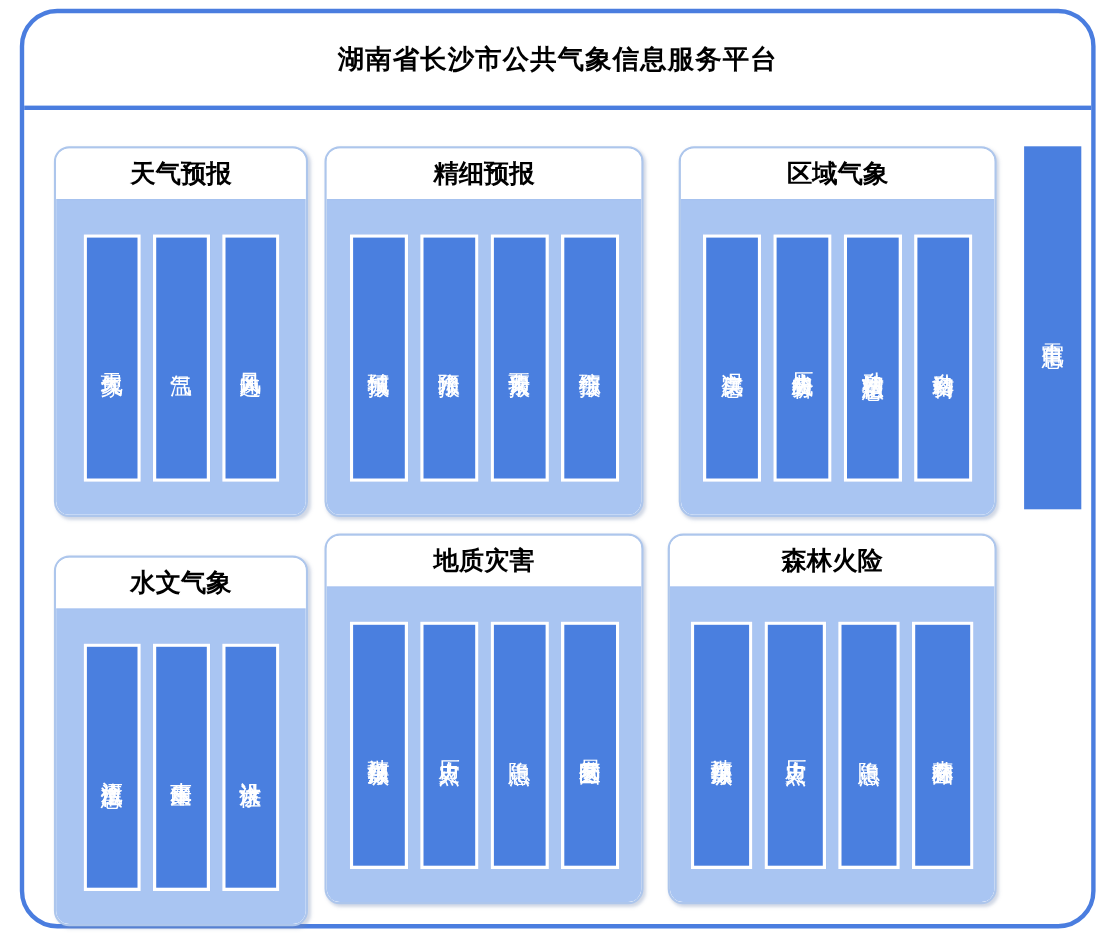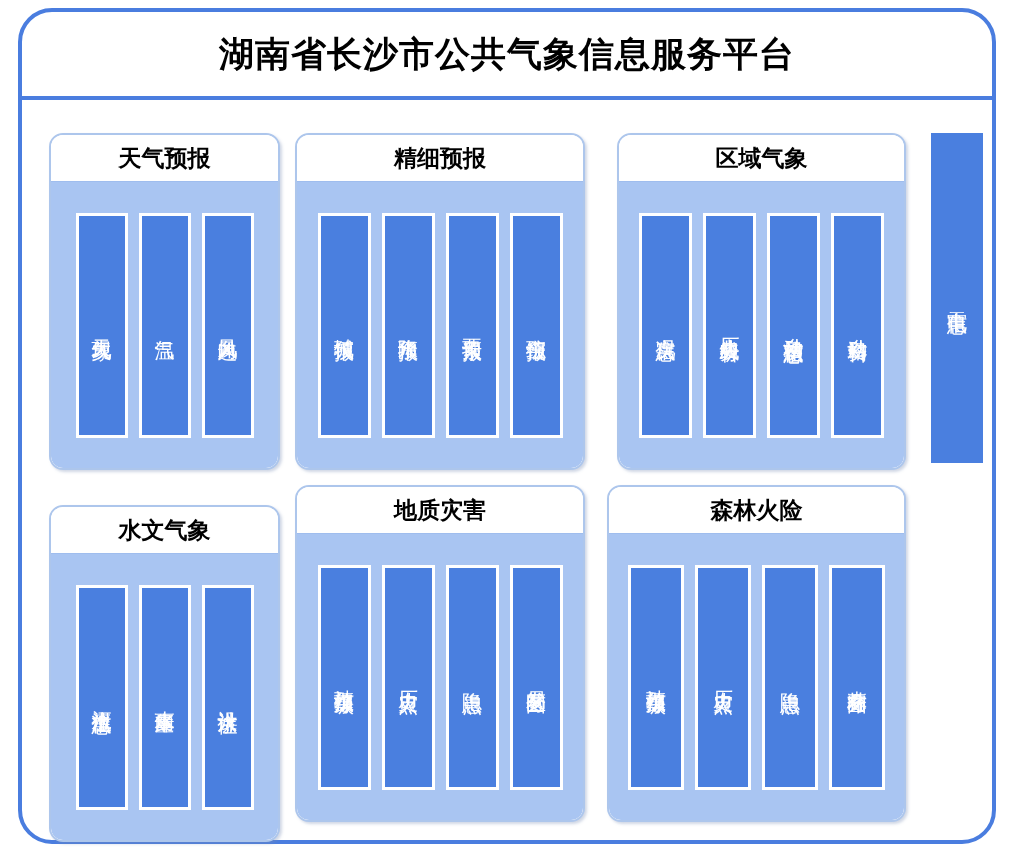--- a/index.html
+++ b/index.html
@@ -34,21 +34,21 @@
     width: 100%;
     height: 88px;
     box-sizing: border-box;
     border-bottom: 4px solid #4a7ddf;
     display: flex;
     align-items: center;
     justify-content: center;
   }
 
   #platform-title {
-    font-size: 35px;
+    font-size: 24px;
     font-weight: bold;
     color: #000000;
     letter-spacing: 1px;
     line-height: 1;
     white-space: nowrap;
   }
 
   
   #content-area {
     position: absolute;

